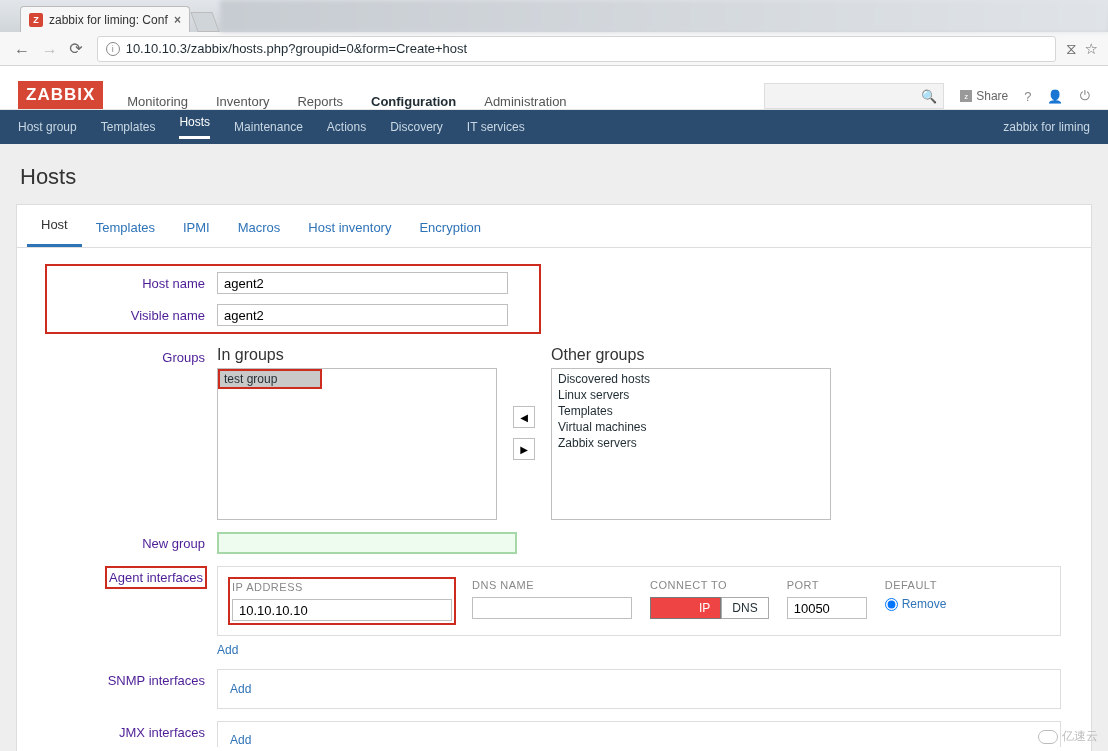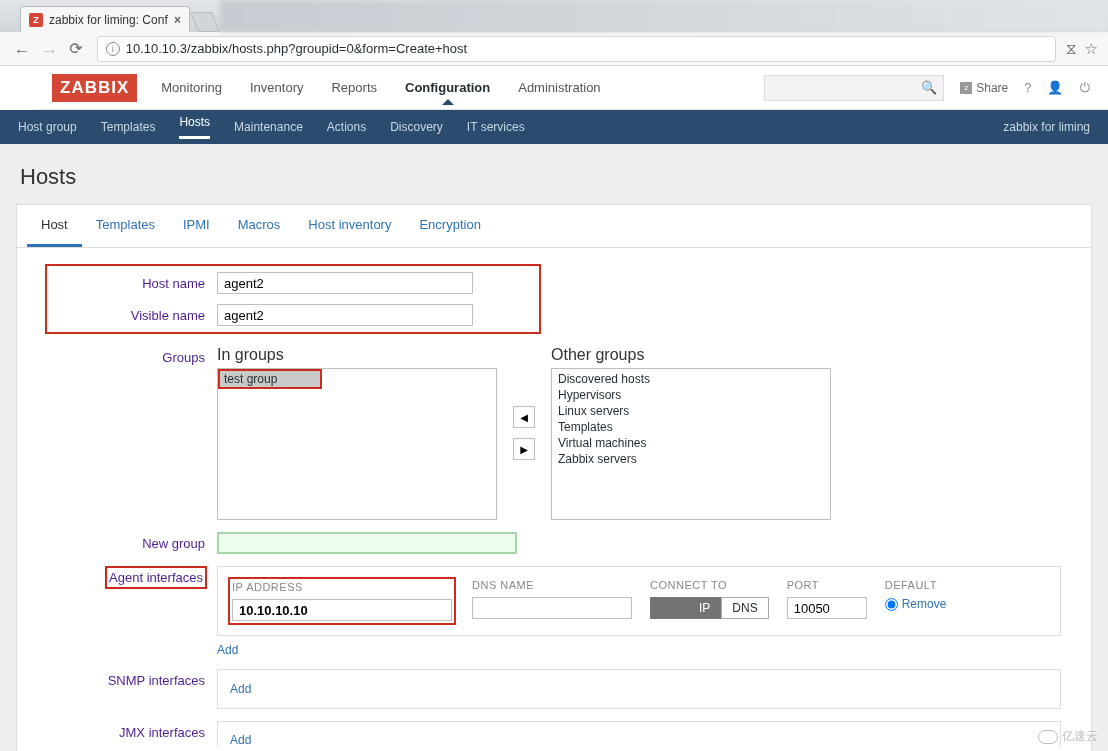--- a/index.html
+++ b/index.html
@@ -11,61 +11,61 @@
   .favicon { width:14px; height:14px; background:#d64635; display:flex; align-items:center; justify-content:center; color:#fff; font-size:9px; font-weight:bold; border-radius:2px;}
   .tab-close { margin-left:auto; color:#666; font-weight:bold;}
   .newtab { width:22px; height:20px; margin-left:4px; background:#d0d5da; border:1px solid #bcbcbc; transform: skewX(20deg);}
   .addr-row { background:#f7f7f7; height:34px; display:flex; align-items:center; padding:0 10px; gap:10px; border-bottom:1px solid #d5d5d5;}
   .addr-icons span { color:#6b6b6b; font-size:16px; margin:0 4px; }
   .addr-bar { flex:1; display:flex; align-items:center; gap:6px; height:26px; border:1px solid #d5d5d5; border-radius:3px; padding:0 8px; background:#fff;}
   .addr-bar .info { width:14px; height:14px; border:1px solid #888; border-radius:50%; display:flex; align-items:center; justify-content:center; font-size:9px; color:#888;}
   .addr-right { display:flex; gap:8px; color:#6b6b6b; font-size:15px;}
   
   .app { background:#fff; }
-  .zhead { height:44px; display:flex; align-items:center; padding:0 18px; gap:24px; position:relative; border-bottom:1px solid #e6e6e6;margin-left:34px;}
+  .zhead { height:44px; display:flex; align-items:flex-end; padding:0 18px; gap:24px; position:relative; border-bottom:1px solid #e6e6e6;}
   .zlogo { background:#d64635; color:#fff; font-weight:bold; letter-spacing:1px; font-size:17px; padding:4px 8px;}
   .znav a { color:#555; text-decoration:none; }
   .znav .active { color:#1f2c33; font-weight:600; position:relative;}
   .znav .active::after { content:""; position:absolute; left:calc(50% - 6px); bottom:-10px; width:0; height:0; border-left:6px solid transparent; border-right:6px solid transparent; border-bottom:6px solid #2b4c6f;}
   .znav { display:flex; gap:28px; }
   .zright { margin-left:auto; display:flex; align-items:center; gap:16px; color:#888;}
   .zsearch { width:180px; height:26px; background:#f3f3f3; border:1px solid #ddd; display:flex; align-items:center; justify-content:flex-end; padding-right:6px;}
   .share { display:flex; align-items:center; gap:4px; color:#666; font-size:12px;}
   .share .box { width:12px; height:12px; background:#999; color:#fff; font-size:8px; display:flex; align-items:center; justify-content:center;}
   
   .subnav { background:#2b4c6f; height:34px; display:flex; align-items:center; padding:0 18px; gap:24px; color:#c8d7e3; font-size:12px;}
   .subnav a { color:#c8d7e3; text-decoration:none;}
   .subnav a.active { color:#fff; border-bottom:3px solid #fff; padding-bottom:7px;}
   .subright { margin-left:auto; }
   
   .content { padding:16px; background:#eeeeee; }
   h1.page-title { margin:4px 4px 14px; font-size:22px; font-weight:normal; color:#333;}
   .panel { background:#fff; border:1px solid #ddd; }
-  .tabs { display:flex; border-bottom:1px solid #ddd; padding:0 10px;}
+  .tabs { display:flex; border-bottom:1px solid #ddd; padding:0 10px;align-items:flex-end;}
   .tabs .tab-item { padding:12px 14px; color:#2f73b7; font-size:13px; cursor:pointer;}
   .tabs .tab-item.active { color:#333; border-bottom:3px solid #2f73b7; }
   .form { padding:18px 30px 24px;}
   .row { display:flex; align-items:flex-start; margin-bottom:12px;}
   .label { width:170px; text-align:right; padding-right:12px; padding-top:4px; color:#4c1d95; font-size:13px;}
-  input.text { height:22px; border:1px solid #bfbfbf; padding:2px 6px; font-size:13px; width:256px; background:#fff;}
+  input.text { height:22px; border:1px solid #bfbfbf; padding:2px 6px; font-size:13px; width:291px; background:#fff;}
   .red-box-tight { outline:2px solid #cc2b1d; }
   .groups-area { display:flex; gap:16px; }
   .listbox { width:280px; height:152px; border:1px solid #bfbfbf; overflow:auto; background:#fff; font-size:12px; padding:2px;}
   .listbox .item { padding:1px 4px; }
   .listbox .item.sel { background:#c9c9c9; }
   .col-label { font-size:16px; color:#333; margin-bottom:4px; display:block;}
   .mover { display:flex; flex-direction:column; gap:10px; justify-content:center; }
   .mover button { width:22px; height:22px; border:1px solid #bfbfbf; background:#fff; font-size:10px;}
   .newgroup input { width:300px; border:2px solid #a6d7a6; background:#eefcef; height:22px;}
   .iface-block { border:1px solid #ddd; padding:12px; display:flex; gap:18px; align-items:flex-start; flex-wrap:wrap; position:relative;}
   .iface-head { font-size:11px; color:#888; letter-spacing:0.5px; margin-bottom:6px;}
   .iface-col { display:flex; flex-direction:column; }
   .conn-toggle { display:flex;}
   .conn-toggle span { border:1px solid #aaa; padding:3px 10px; font-size:12px;}
-  .conn-toggle .on { background:#737373; color:#fff; border-color:#7a7a7a;padding-left:48px;}
+  .conn-toggle .on { background:#ef4444; color:#fff; border-color:#7a7a7a;padding-left:48px;}
   .link { color:#2f73b7; font-size:12px;}
   .remove { display:flex; align-items:center; gap:4px;}
   .remove input[type=radio]{ margin:0;}
   .watermark { position:fixed; right:10px; bottom:6px; color:#bbb; font-size:12px; display:flex; align-items:center; gap:4px;}
   .watermark .logo { width:20px; height:14px; border:1px solid #bbb; border-radius:8px; }
   
   .win-ctrls{position:absolute; right:4px; top:4px; display:flex; gap:6px;}
   .win-ctrls span{width:16px; height:14px; border:1px solid #9aa0a6; background:#e6e6e6;}
 </style>
 </head>
@@ -175,21 +175,20 @@
                 </div>
               </div>
               <div class="mover">
                 <button>◀</button>
                 <button>▶</button>
               </div>
               <div>
                 <span class="col-label">Other groups</span>
                 <div class="listbox">
                   <div class="item">Discovered hosts</div>
-                  <div class="item">Hypervisors</div>
                   <div class="item">Linux servers</div>
                   <div class="item">Templates</div>
                   <div class="item">Virtual machines</div>
                   <div class="item">Zabbix servers</div>
                 </div>
               </div>
             </div>
           </div>
         </div>
 
@@ -197,21 +196,21 @@
           <div class="label">New group</div>
           <input value="" style="">
         </div>
 
         <div class="row">
           <div class="label"><span class="red-box-tight" style="padding:2px 2px;">Agent interfaces</span></div>
           <div style="flex:1;">
             <div class="iface-block">
               <div class="iface-col red-box-tight" style="padding:2px;">
                 <span class="iface-head">IP ADDRESS</span>
-                <input class="text" style="width: 220px; font-weight: bold;" value="10.10.10.10">
+                <input class="text" style="width: 220px;" value="10.10.10.10">
               </div>
               <div class="iface-col">
                 <span class="iface-head">DNS NAME</span>
                 <input class="text" style="width: 160px;" value="">
               </div>
               <div class="iface-col">
                 <span class="iface-head">CONNECT TO</span>
                 <div class="conn-toggle">
                   <span class="on">IP</span>
                   <span>DNS</span>

